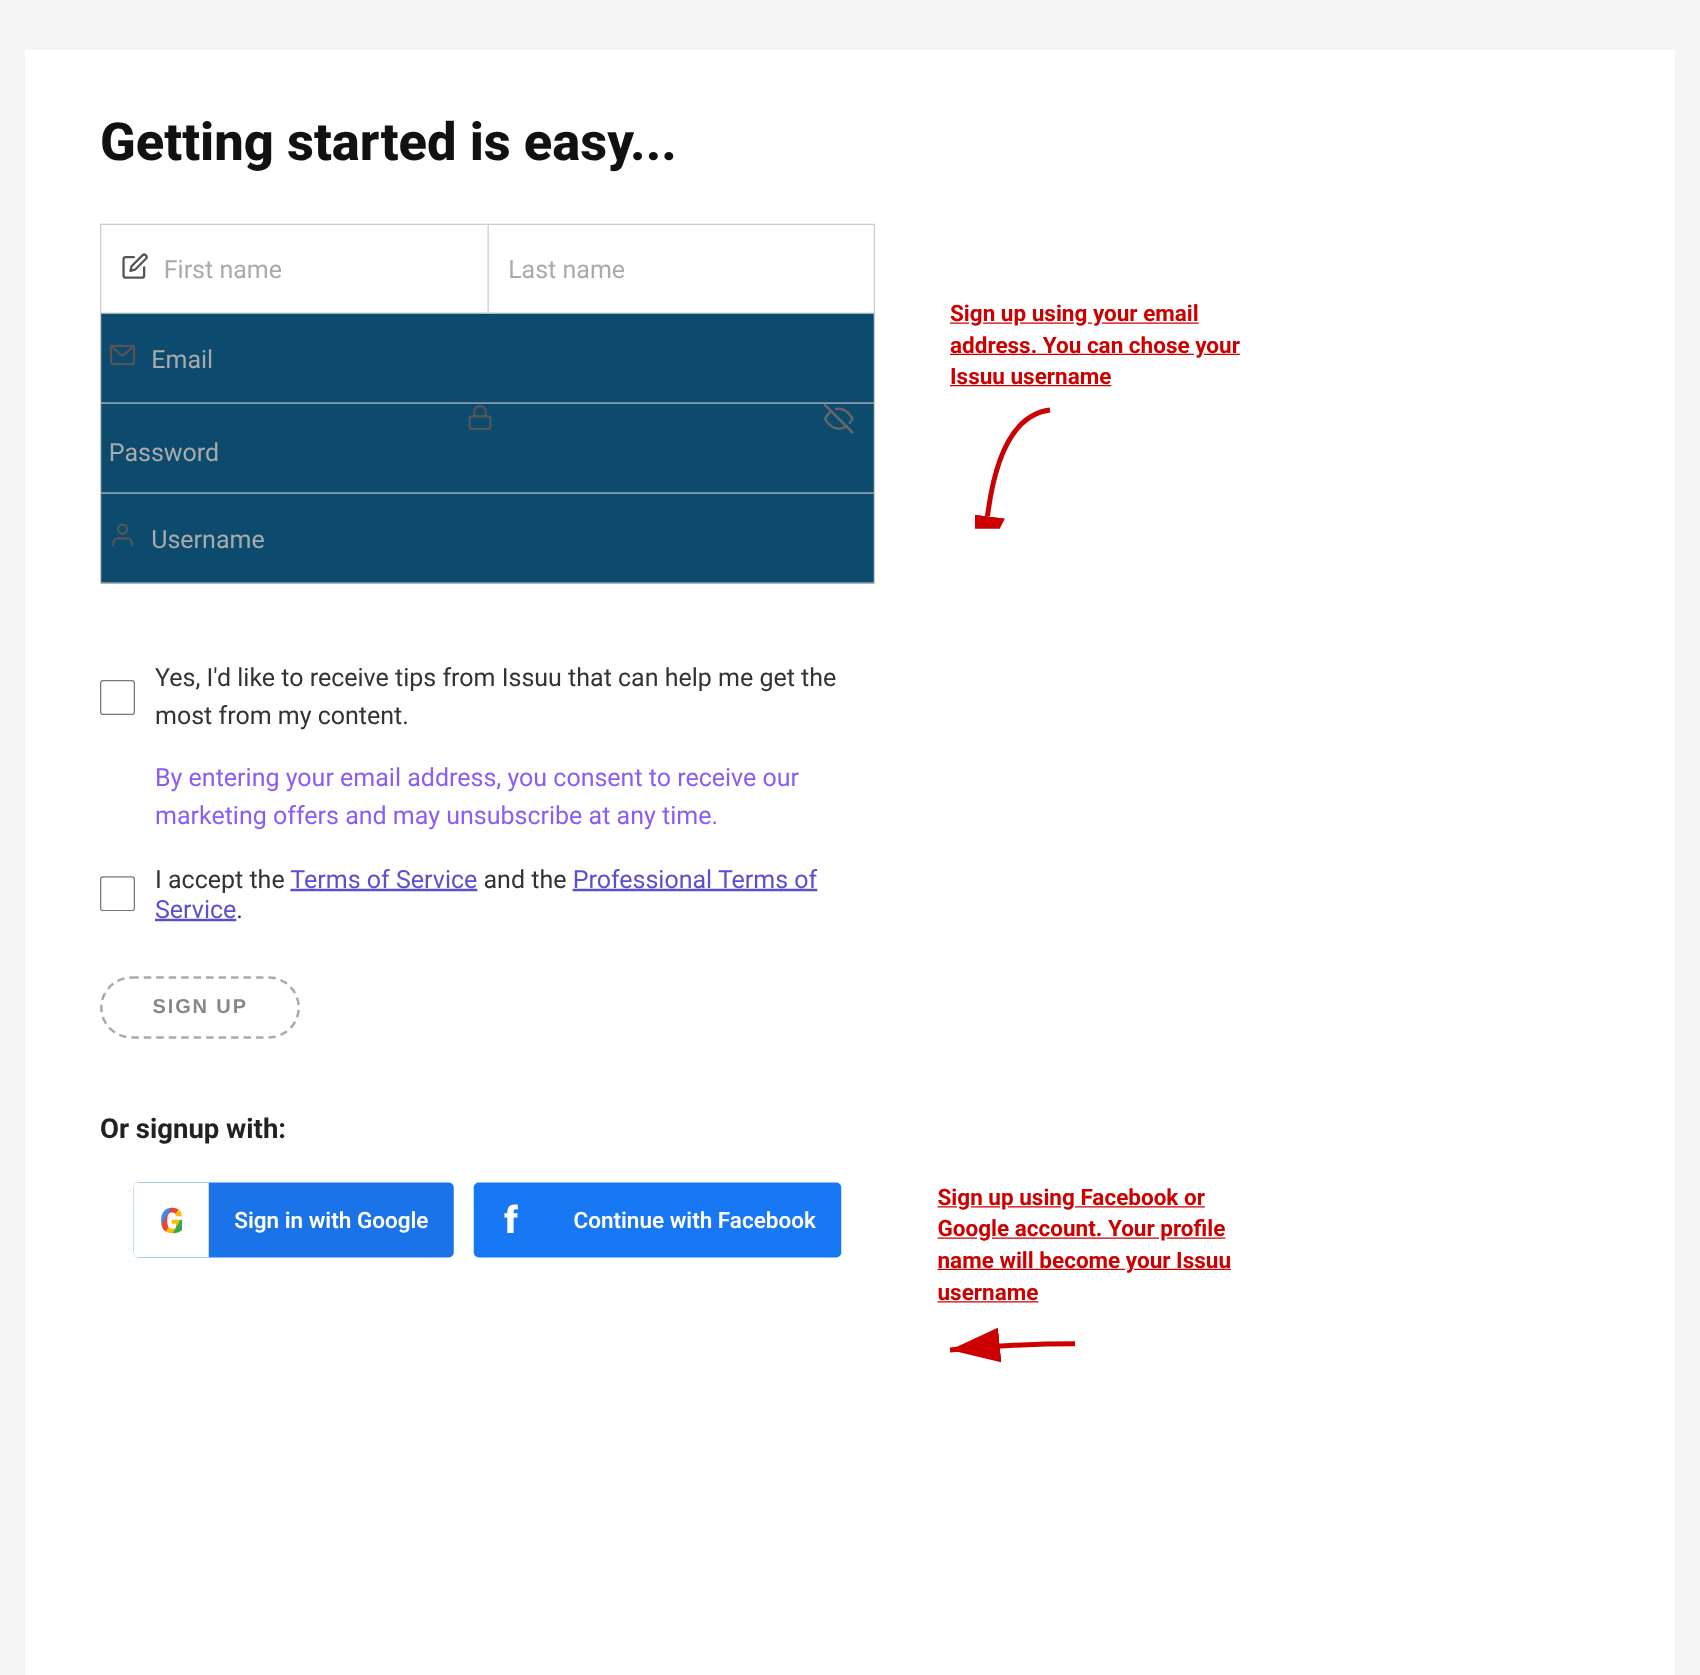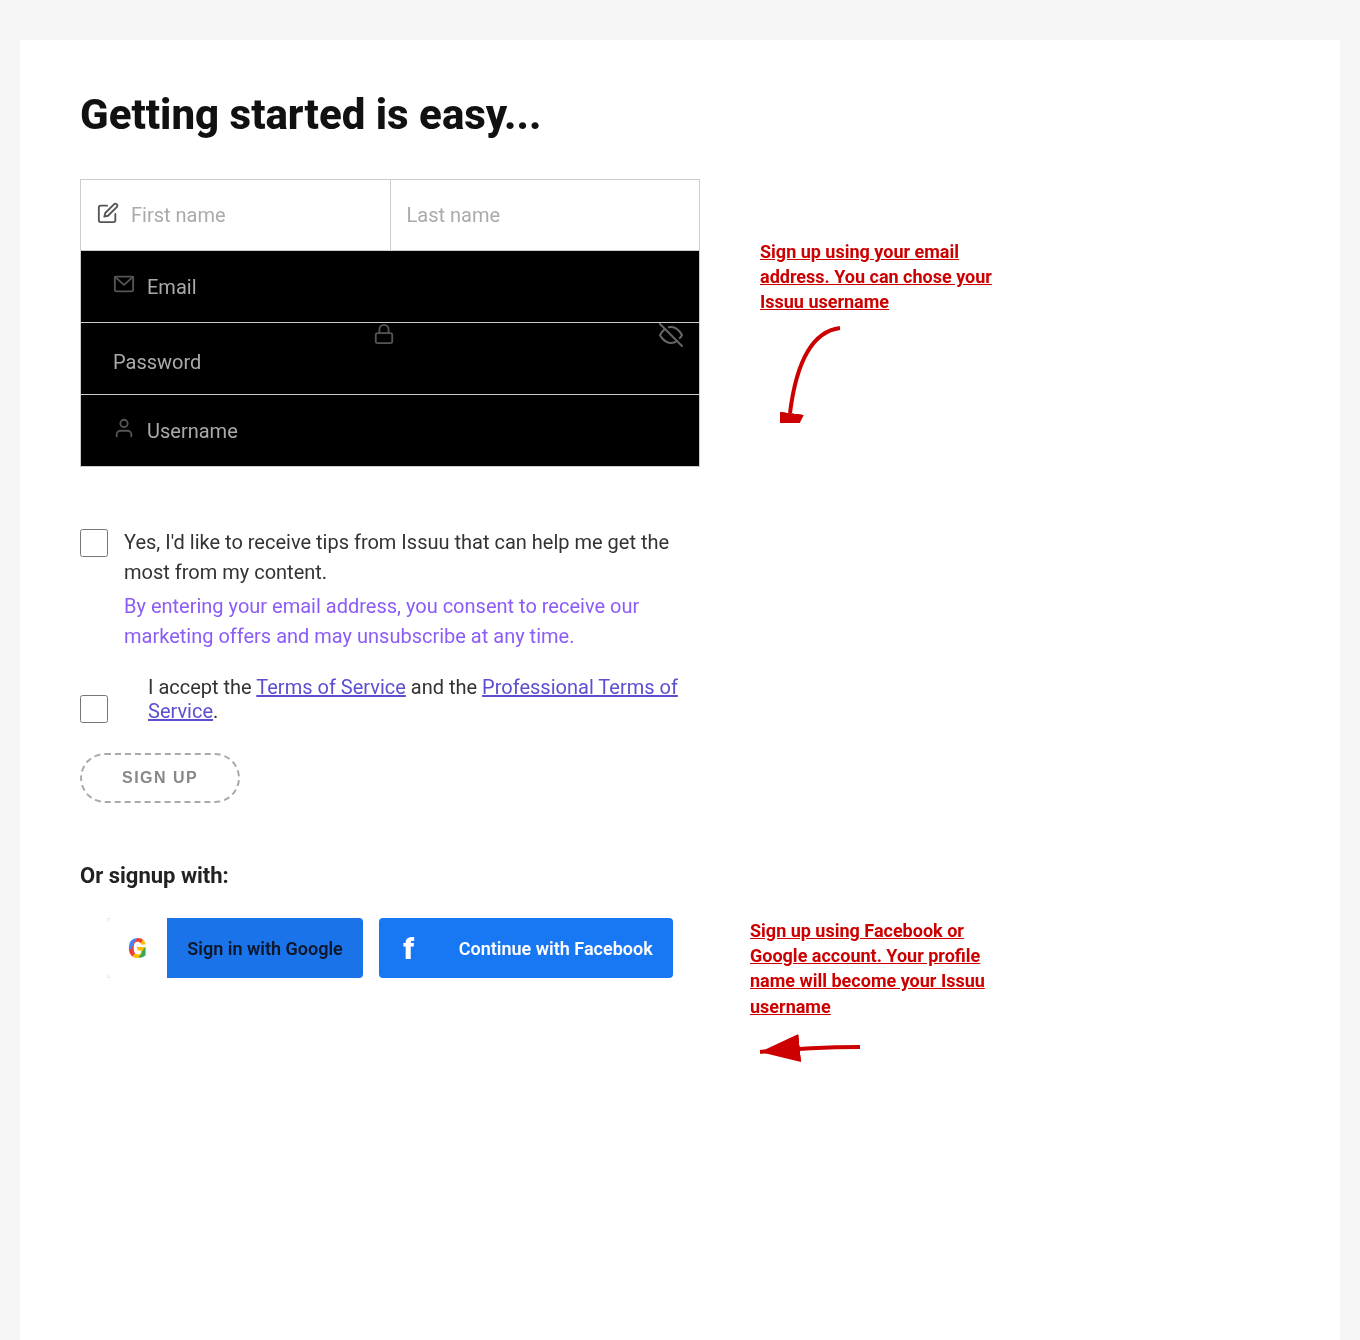--- a/index.html
+++ b/index.html
@@ -41,23 +41,23 @@
       background: #fff;
     }
     .input-wrapper:not(:last-child) {
       border-right: none;
     }
     .input-full {
       border: 1.5px solid #ccc;
       border-top: none;
       display: flex;
       align-items: center;
-      padding: 0 32px;
+      padding: 0 6px;
       height: 72px;
-      background: #000000;
+      background: #0c4a6e;
       position: relative;
     }
     .input-wrapper input,
     .input-full input {
       border: none;
       outline: none;
       font-size: 20px;
       color: #999;
       background: transparent;
       width: 100%;
@@ -97,22 +97,22 @@
       display: block;
       margin-top: 8px;
       margin-left: 20px;
     }
     .checkbox-section {
       margin-top: 60px;
       width: 620px;
     }
     .checkbox-row {
       display: flex;
-      align-items: flex-start;
-      margin-bottom: 4px;
+      align-items: center;
+      margin-bottom: 20px;
     }
     .checkbox-row input[type="checkbox"] {
       width: 28px;
       height: 28px;
       margin-right: 16px;
       margin-top: 2px;
       flex-shrink: 0;
       cursor: pointer;
       accent-color: #333;
       border: 2px solid #999;
@@ -124,23 +124,22 @@
     }
     .marketing-text {
       margin-left: 44px;
       margin-bottom: 24px;
       font-size: 20px;
       color: #8b5cf6;
       line-height: 1.5;
     }
     .terms-row {
       display: flex;
-      align-items: flex-end;
-      margin-bottom: 30px;
-      gap: 24px;
+      align-items: center;
+      margin-bottom: 42px;
     }
     .terms-row input[type="checkbox"] {
       width: 28px;
       height: 28px;
       margin-right: 16px;
       flex-shrink: 0;
       cursor: pointer;
     }
     .terms-label {
       font-size: 20px;
@@ -203,21 +202,21 @@
       align-items: center;
       justify-content: center;
       flex-shrink: 0;
     }
     .google-g {
       font-size: 28px;
       font-weight: 700;
     }
     .google-btn-text {
       padding: 0 20px;
-      color: #0f172a;
+      color: #ffffff;
     }
     .facebook-btn {
       display: flex;
       align-items: center;
       background: #1877f2;
       color: white;
       border: none;
       border-radius: 4px;
       padding: 0;
       cursor: pointer;

